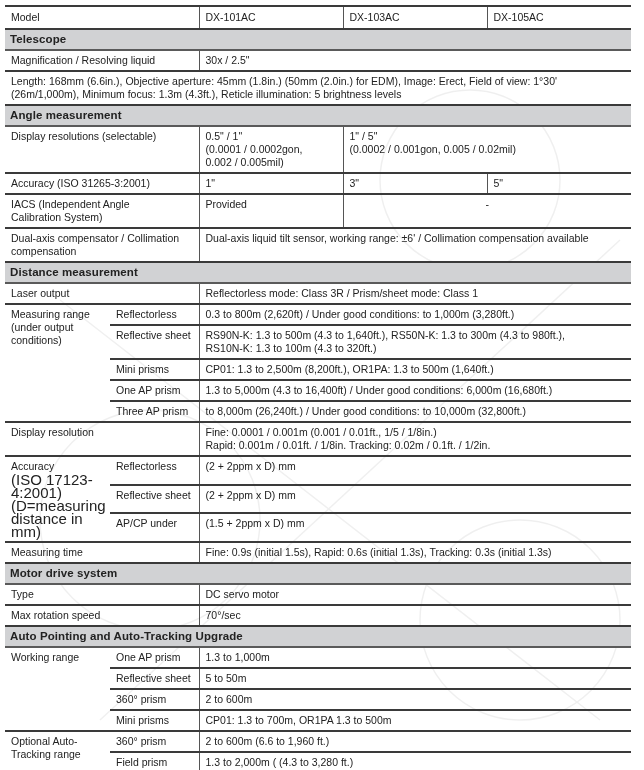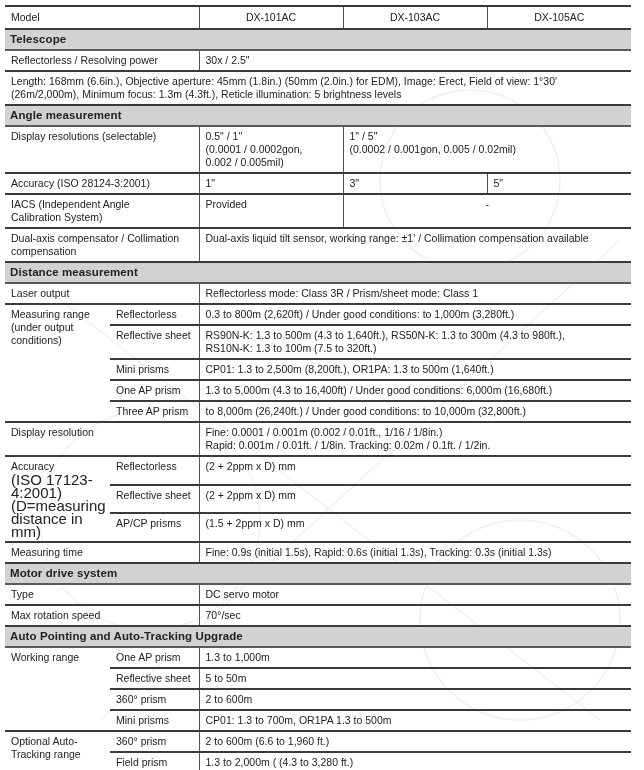--- a/index.html
+++ b/index.html
@@ -5,21 +5,21 @@
   html, body { margin: 0; padding: 0; background: #ffffff; }
   body { width: 644px; height: 770px; overflow: hidden; position: relative;
          font-family: "Liberation Sans", "DejaVu Sans", sans-serif; color: #222; }
   .wm { position: absolute; left: 0; top: 0; width: 644px; height: 770px; pointer-events: none; opacity: 0.06; }
   table.spec { position: absolute; left: 5px; top: 5px; width: 626px; border-collapse: collapse;
                table-layout: fixed; font-size: 10.5px; line-height: 13px; }
   table.spec td { border-top: 2px solid #3a3a3a; border-bottom: 2px solid #3a3a3a; padding: 3px 6px 3px 6px;
                   vertical-align: top; }
   table.spec td.vl { border-left: 1.5px solid #555; }
   tr.head td { padding: 4px 6px; }
-  tr.head td.model { text-align: center; }
+  tr.head td.model { }
   tr.section td { background: #d1d2d4; font-weight: bold; font-size: 11.5px; padding: 3px 5px;
                   border-top: 2px solid #2e2e2e; border-bottom: 2px solid #5a5a5a; letter-spacing: 0.1px; margin-left: 48px; }
   .small { font-size: 15px; line-height: 13px; }
   td.center { text-align: center; }
 </style>
 </head>
 <body>
 
 <svg class="wm" viewBox="0 0 644 770">
   <g stroke="#000" fill="none" stroke-width="1.5">
@@ -45,65 +45,65 @@
     <td colspan="2">Model</td>
     <td class="vl model">DX-101AC</td>
     <td class="vl model">DX-103AC</td>
     <td class="vl model">DX-105AC</td>
   </tr>
 
   <tr class="section">
     <td colspan="5">Telescope</td>
   </tr>
   <tr>
-    <td colspan="2">Reflectorless / Resolving power</td>
+    <td colspan="2">Magnification / Resolving liquid</td>
     <td colspan="3" class="vl">30x / 2.5"</td>
   </tr>
   <tr>
     <td colspan="5">
       <div>Length: 168mm (6.6in.), Objective aperture: 45mm (1.8in.) (50mm (2.0in.) for EDM), Image: Erect, Field of view: 1°30'</div>
-      <div>(26m/2,000m), Minimum focus: 1.3m (4.3ft.), Reticle illumination: 5 brightness levels</div>
+      <div>(26m/1,000m), Minimum focus: 1.3m (4.3ft.), Reticle illumination: 5 brightness levels</div>
     </td>
   </tr>
 
   <tr class="section">
     <td colspan="5">Angle measurement</td>
   </tr>
   <tr>
     <td colspan="2">Display resolutions (selectable)</td>
     <td class="vl">
       <div>0.5" / 1"</div>
       <div>(0.0001 / 0.0002gon,</div>
       <div>0.002 / 0.005mil)</div>
     </td>
     <td colspan="2" class="vl">
       <div>1" / 5"</div>
       <div>(0.0002 / 0.001gon, 0.005 / 0.02mil)</div>
     </td>
   </tr>
   <tr>
-    <td colspan="2">Accuracy (ISO 28124-3:2001)</td>
+    <td colspan="2">Accuracy (ISO 31265-3:2001)</td>
     <td class="vl">1"</td>
     <td class="vl">3"</td>
     <td class="vl">5"</td>
   </tr>
   <tr>
     <td colspan="2">
       <div>IACS (Independent Angle</div>
       <div>Calibration System)</div>
     </td>
     <td class="vl">Provided</td>
     <td colspan="2" class="vl center">-</td>
   </tr>
   <tr>
     <td colspan="2">
       <div>Dual-axis compensator / Collimation</div>
       <div>compensation</div>
     </td>
-    <td colspan="3" class="vl">Dual-axis liquid tilt sensor, working range: ±1' / Collimation compensation available</td>
+    <td colspan="3" class="vl">Dual-axis liquid tilt sensor, working range: ±6' / Collimation compensation available</td>
   </tr>
 
   <tr class="section">
     <td colspan="5">Distance measurement</td>
   </tr>
   <tr>
     <td colspan="2">Laser output</td>
     <td colspan="3" class="vl">Reflectorless mode: Class 3R / Prism/sheet mode: Class 1</td>
   </tr>
   <tr>
@@ -112,58 +112,58 @@
       <div>(under output</div>
       <div>conditions)</div>
     </td>
     <td>Reflectorless</td>
     <td colspan="3" class="vl">0.3 to 800m (2,620ft) / Under good conditions: to 1,000m (3,280ft.)</td>
   </tr>
   <tr>
     <td>Reflective sheet</td>
     <td colspan="3" class="vl">
       <div>RS90N-K: 1.3 to 500m (4.3 to 1,640ft.), RS50N-K: 1.3 to 300m (4.3 to 980ft.),</div>
-      <div>RS10N-K: 1.3 to 100m (7.5 to 320ft.)</div>
+      <div>RS10N-K: 1.3 to 100m (4.3 to 320ft.)</div>
     </td>
   </tr>
   <tr>
     <td>Mini prisms</td>
     <td colspan="3" class="vl">CP01: 1.3 to 2,500m (8,200ft.), OR1PA: 1.3 to 500m (1,640ft.)</td>
   </tr>
   <tr>
     <td>One AP prism</td>
     <td colspan="3" class="vl">1.3 to 5,000m (4.3 to 16,400ft) / Under good conditions: 6,000m (16,680ft.)</td>
   </tr>
   <tr>
     <td>Three AP prism</td>
     <td colspan="3" class="vl">to 8,000m (26,240ft.) / Under good conditions: to 10,000m (32,800ft.)</td>
   </tr>
   <tr>
     <td colspan="2">Display resolution</td>
     <td colspan="3" class="vl">
-      <div>Fine: 0.0001 / 0.001m (0.002 / 0.01ft., 1/16 / 1/8in.)</div>
+      <div>Fine: 0.0001 / 0.001m (0.001 / 0.01ft., 1/5 / 1/8in.)</div>
       <div>Rapid: 0.001m / 0.01ft. / 1/8in. Tracking: 0.02m / 0.1ft. / 1/2in.</div>
     </td>
   </tr>
   <tr>
     <td rowspan="3">
       <div>Accuracy</div>
       <div class="small">(ISO 17123-4:2001)</div>
       <div class="small">(D=measuring</div>
       <div class="small">distance in mm)</div>
     </td>
     <td>Reflectorless</td>
     <td colspan="3" class="vl">(2 + 2ppm x D) mm</td>
   </tr>
   <tr>
     <td>Reflective sheet</td>
     <td colspan="3" class="vl">(2 + 2ppm x D) mm</td>
   </tr>
   <tr>
-    <td>AP/CP prisms</td>
+    <td>AP/CP under</td>
     <td colspan="3" class="vl">(1.5 + 2ppm x D) mm</td>
   </tr>
   <tr>
     <td colspan="2">Measuring time</td>
     <td colspan="3" class="vl">Fine: 0.9s (initial 1.5s), Rapid: 0.6s (initial 1.3s), Tracking: 0.3s (initial 1.3s)</td>
   </tr>
 
   <tr class="section">
     <td colspan="5">Motor drive system</td>
   </tr>

